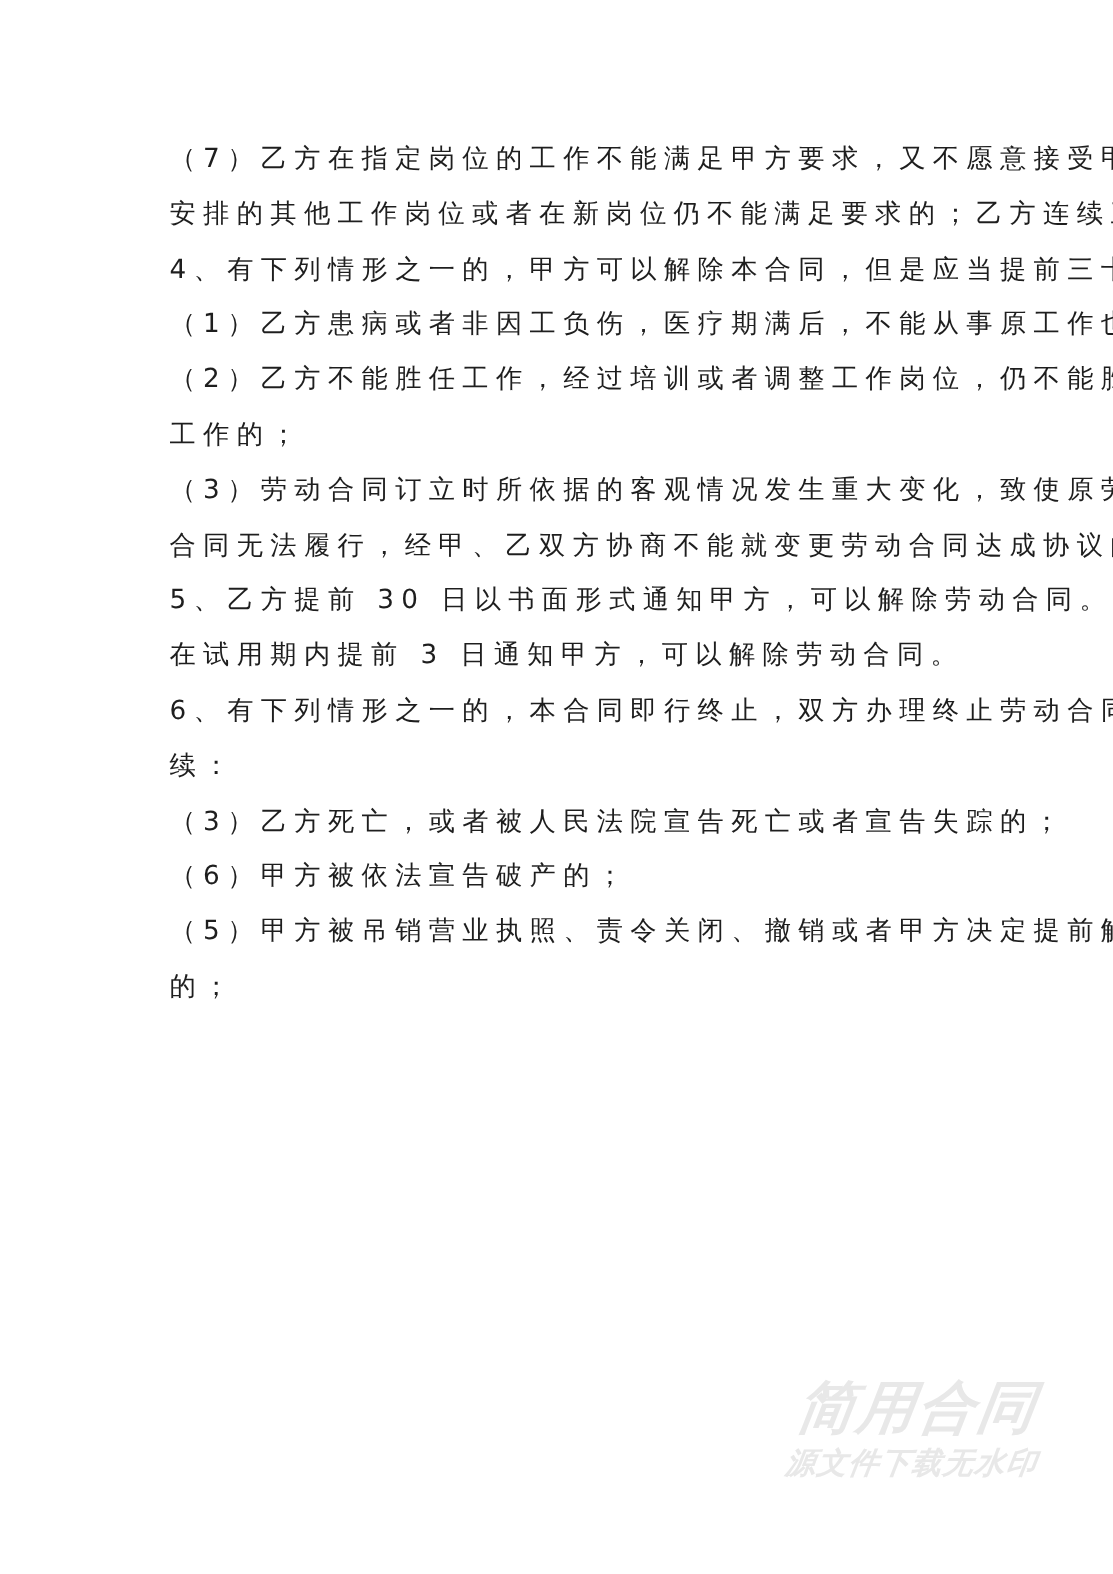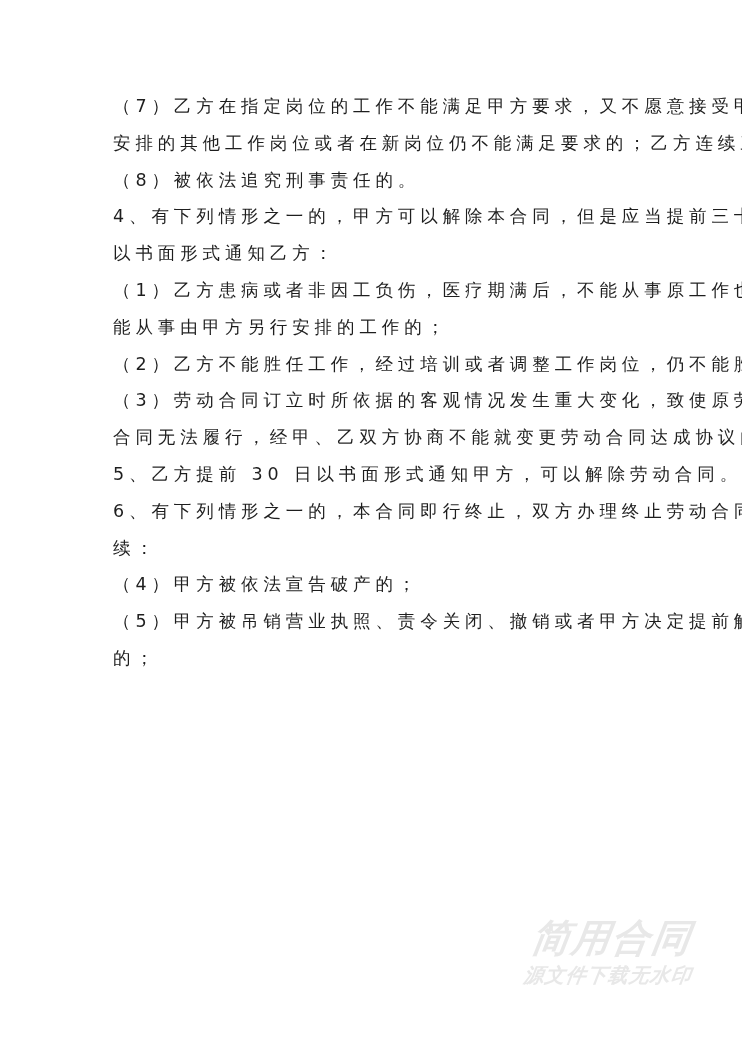--- a/index.html
+++ b/index.html
@@ -53,32 +53,32 @@
     transform: skewX(-8deg);
   }
 </style>
 </head>
 <body>
 
 <div class="page">
   <div class="content">
     <div class="line">（7）乙方在指定岗位的工作不能满足甲方要求，又不愿意接受甲方</div>
     <div class="line">安排的其他工作岗位或者在新岗位仍不能满足要求的；乙方连续三次</div>
-    <div class="line">（8）被依法追究刑事责任的。</div>
     <div class="line">4、有下列情形之一的，甲方可以解除本合同，但是应当提前三十日</div>
-    <div class="line">以书面形式通知乙方：</div>
     <div class="line">（1）乙方患病或者非因工负伤，医疗期满后，不能从事原工作也不</div>
-    <div class="line">能从事由甲方另行安排的工作的；</div>
     <div class="line">（2）乙方不能胜任工作，经过培训或者调整工作岗位，仍不能胜任</div>
+    <div class="line">工作的；</div>
     <div class="line">（3）劳动合同订立时所依据的客观情况发生重大变化，致使原劳动</div>
     <div class="line">合同无法履行，经甲、乙双方协商不能就变更劳动合同达成协议的；</div>
     <div class="line"> 5、乙方提前 30 日以书面形式通知甲方，可以解除劳动合同。乙方</div>
+    <div class="line">在试用期内提前 3 日通知甲方，可以解除劳动合同。</div>
     <div class="line"> 6、有下列情形之一的，本合同即行终止，双方办理终止劳动合同手</div>
     <div class="line">续：</div>
-    <div class="line">（4）甲方被依法宣告破产的；</div>
+    <div class="line">（3）乙方死亡，或者被人民法院宣告死亡或者宣告失踪的；</div>
+    <div class="line">（6）甲方被依法宣告破产的；</div>
     <div class="line">（5）甲方被吊销营业执照、责令关闭、撤销或者甲方决定提前解散</div>
     <div class="line">的；</div>
   </div>
 
   <div class="watermark">
     <div class="wm-big">简用合同</div>
     <div class="wm-small">源文件下载无水印</div>
   </div>
 </div>
 

